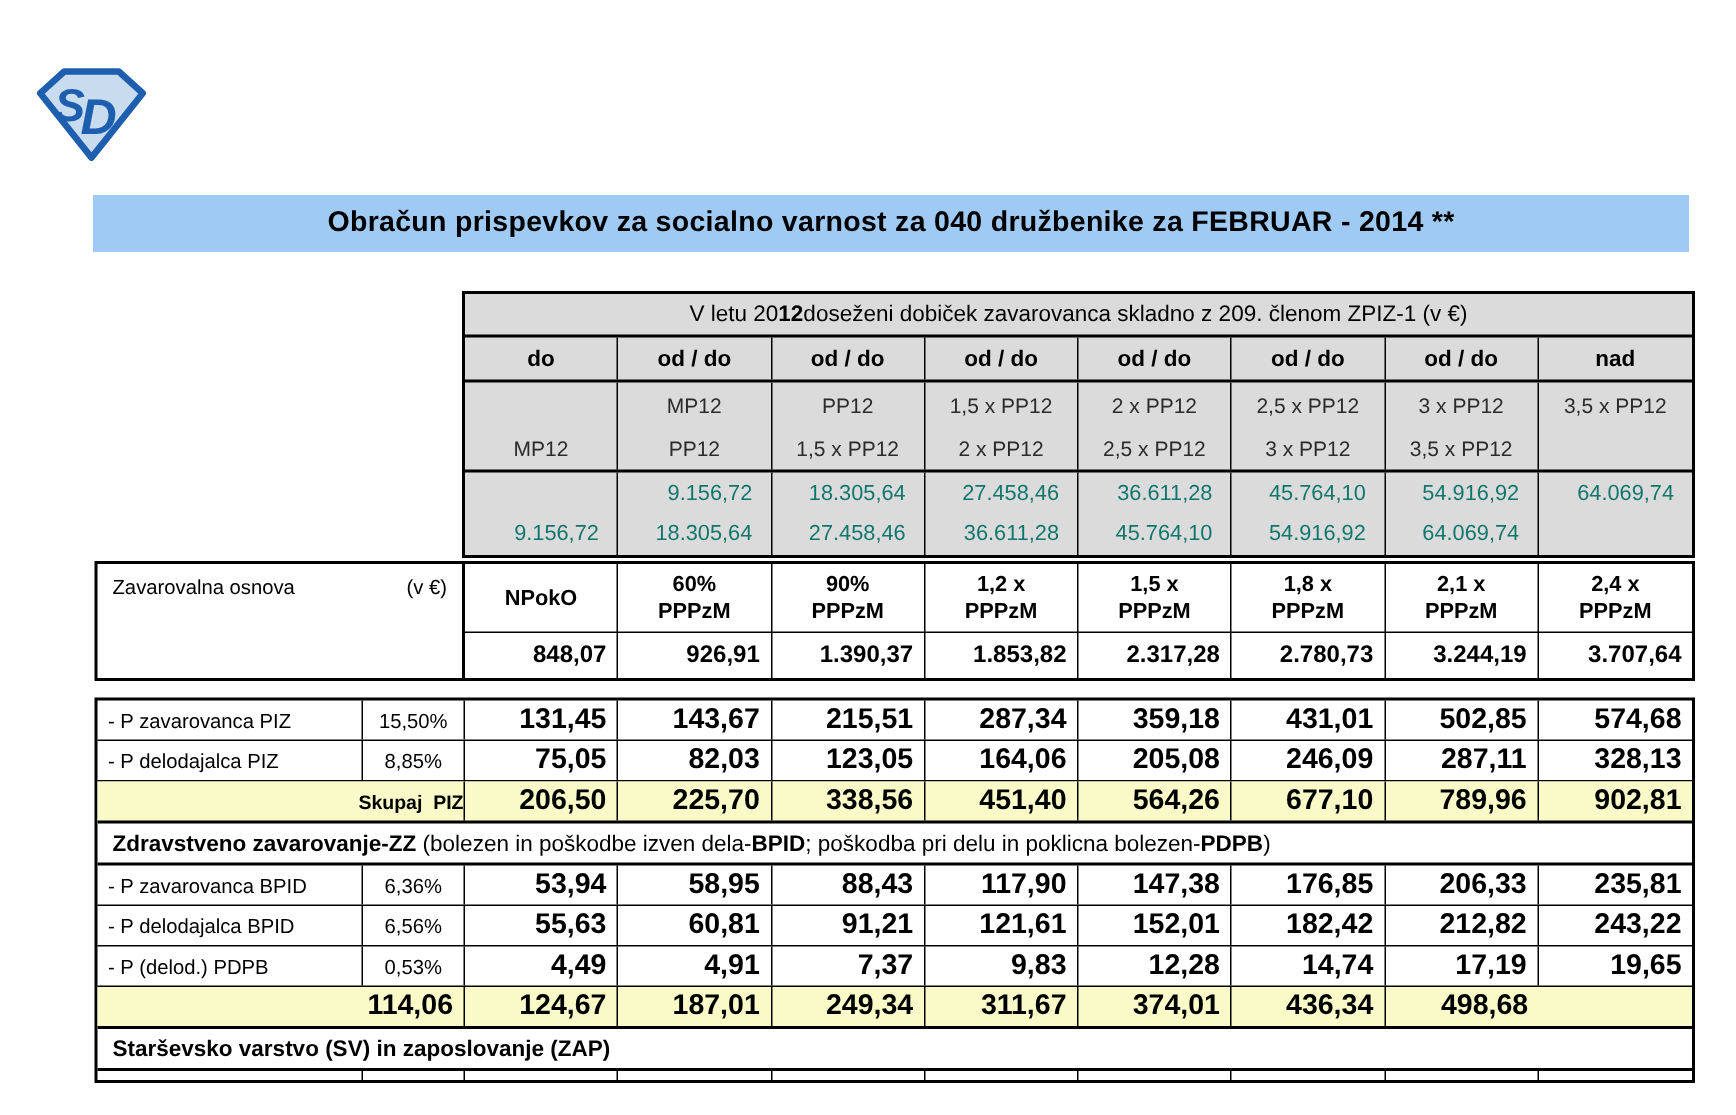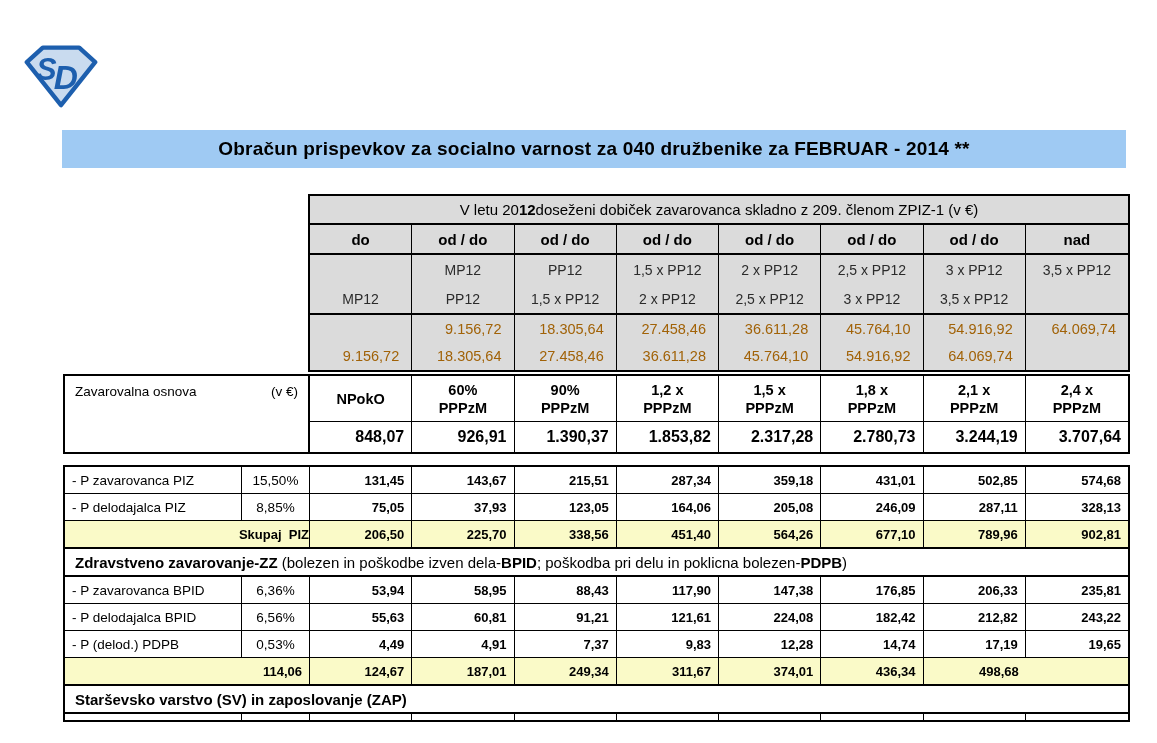--- a/index.html
+++ b/index.html
@@ -21,21 +21,21 @@
           background:var(--header-gray);box-sizing:border-box;}
   .prow{display:grid;grid-template-columns:repeat(8,1fr);border-bottom:2px solid #000;}
   .prow:last-child{border-bottom:0;}
   .prow-caption{display:flex;align-items:center;justify-content:center;height:27px;font-size:15px;}
   .pcell{border-right:1px solid #000;box-sizing:border-box;overflow:hidden;}
   .pcell:last-child{border-right:0;}
   .phead{height:28px;display:flex;align-items:center;justify-content:center;font-weight:bold;font-size:15px;}
   .prange .pcell{height:58px;}
   .prangeval .pcell{height:55px;}
   .rline{height:29px;display:flex;align-items:center;justify-content:center;font-size:14px;color:#2b2b2b;}
-  .prangeval .rline{height:27px;justify-content:flex-end;padding-right:12px;color:#a16207;font-size:14.5px;}
+  .prangeval .rline{height:27px;justify-content:flex-end;padding-right:12px;color:#0f766e;font-size:14.5px;}
 
   
   .btable{position:absolute;left:63px;top:374px;width:1067px;border:2px solid #000;box-sizing:border-box;
           display:grid;grid-template-columns:245px repeat(8,1fr);grid-template-rows:46px 30px;background:#fff;}
   .blabel{grid-row:1/3;border-right:2px solid #000;display:flex;flex-direction:row;
           justify-content:space-between;padding:8px 10px 7px 10px;font-size:13.5px;box-sizing:border-box;}
   .bhead{border-right:1px solid #000;border-bottom:1px solid #000;display:flex;flex-direction:column;
          align-items:center;justify-content:center;font-weight:bold;font-size:14.5px;line-height:18px;box-sizing:border-box;}
   .bval{border-right:1px solid #000;display:flex;align-items:center;justify-content:flex-end;
         padding-right:7px;font-weight:bold;font-size:16px;box-sizing:border-box;}
@@ -45,21 +45,21 @@
   .ctable{position:absolute;left:63px;top:465px;width:1067px;border:2px solid #000;box-sizing:border-box;background:#fff;}
   .crow{display:grid;grid-template-columns:177px 68px repeat(8,1fr);height:26px;border-bottom:1px solid #000;}
   .crow-header{display:flex;align-items:center;height:26px;border-bottom:2px solid #000;
                padding-left:10px;font-size:15px;white-space:pre;}
   .crow-total{grid-template-columns:245px repeat(8,1fr);height:26px;border-bottom:2px solid #000;
               background:var(--total-yellow);}
   .crow-partial{height:6px;border-bottom:0;}
   .clabel{display:flex;align-items:center;padding-left:7px;font-size:13.5px;border-right:1px solid #000;box-sizing:border-box;}
   .cpct{display:flex;align-items:center;justify-content:center;font-size:13.5px;border-right:1px solid #000;box-sizing:border-box;}
   .cval{display:flex;align-items:center;justify-content:flex-end;padding-right:7px;
-        font-weight:bold;font-size:13px;border-right:1px solid #000;box-sizing:border-box;}
+        font-weight:bold;font-size:19px;border-right:1px solid #000;box-sizing:border-box;}
   .cval.last{border-right:0;}
   .ctotal-label{display:flex;align-items:center;justify-content:flex-end;
                 font-weight:bold;font-size:13px;border-right:1px solid #000;white-space:pre;box-sizing:border-box;}
   .cempty{border-right:1px solid #000;}
   .cempty.last{border-right:0;}
 </style>
 </head>
 <body>
 
 <div class="page">
@@ -216,21 +216,21 @@
         <div class="cval">287,34</div>
         <div class="cval">359,18</div>
         <div class="cval">431,01</div>
         <div class="cval">502,85</div>
         <div class="cval last">574,68</div>
       </div>
       <div class="crow">
         <div class="clabel">- P delodajalca PIZ</div>
         <div class="cpct">8,85%</div>
         <div class="cval">75,05</div>
-        <div class="cval">37,93</div>
+        <div class="cval">82,03</div>
         <div class="cval">123,05</div>
         <div class="cval">164,06</div>
         <div class="cval">205,08</div>
         <div class="cval">246,09</div>
         <div class="cval">287,11</div>
         <div class="cval last">328,13</div>
       </div>
       <div class="crow crow-total">
         <div class="ctotal-label">Skupaj  PIZ</div>
         <div class="cval">206,50</div>
@@ -255,21 +255,21 @@
         <div class="cval">206,33</div>
         <div class="cval last">235,81</div>
       </div>
       <div class="crow">
         <div class="clabel">- P delodajalca BPID</div>
         <div class="cpct">6,56%</div>
         <div class="cval">55,63</div>
         <div class="cval">60,81</div>
         <div class="cval">91,21</div>
         <div class="cval">121,61</div>
-        <div class="cval">224,08</div>
+        <div class="cval">152,01</div>
         <div class="cval">182,42</div>
         <div class="cval">212,82</div>
         <div class="cval last">243,22</div>
       </div>
       <div class="crow">
         <div class="clabel">- P (delod.) PDPB</div>
         <div class="cpct">0,53%</div>
         <div class="cval">4,49</div>
         <div class="cval">4,91</div>
         <div class="cval">7,37</div>

